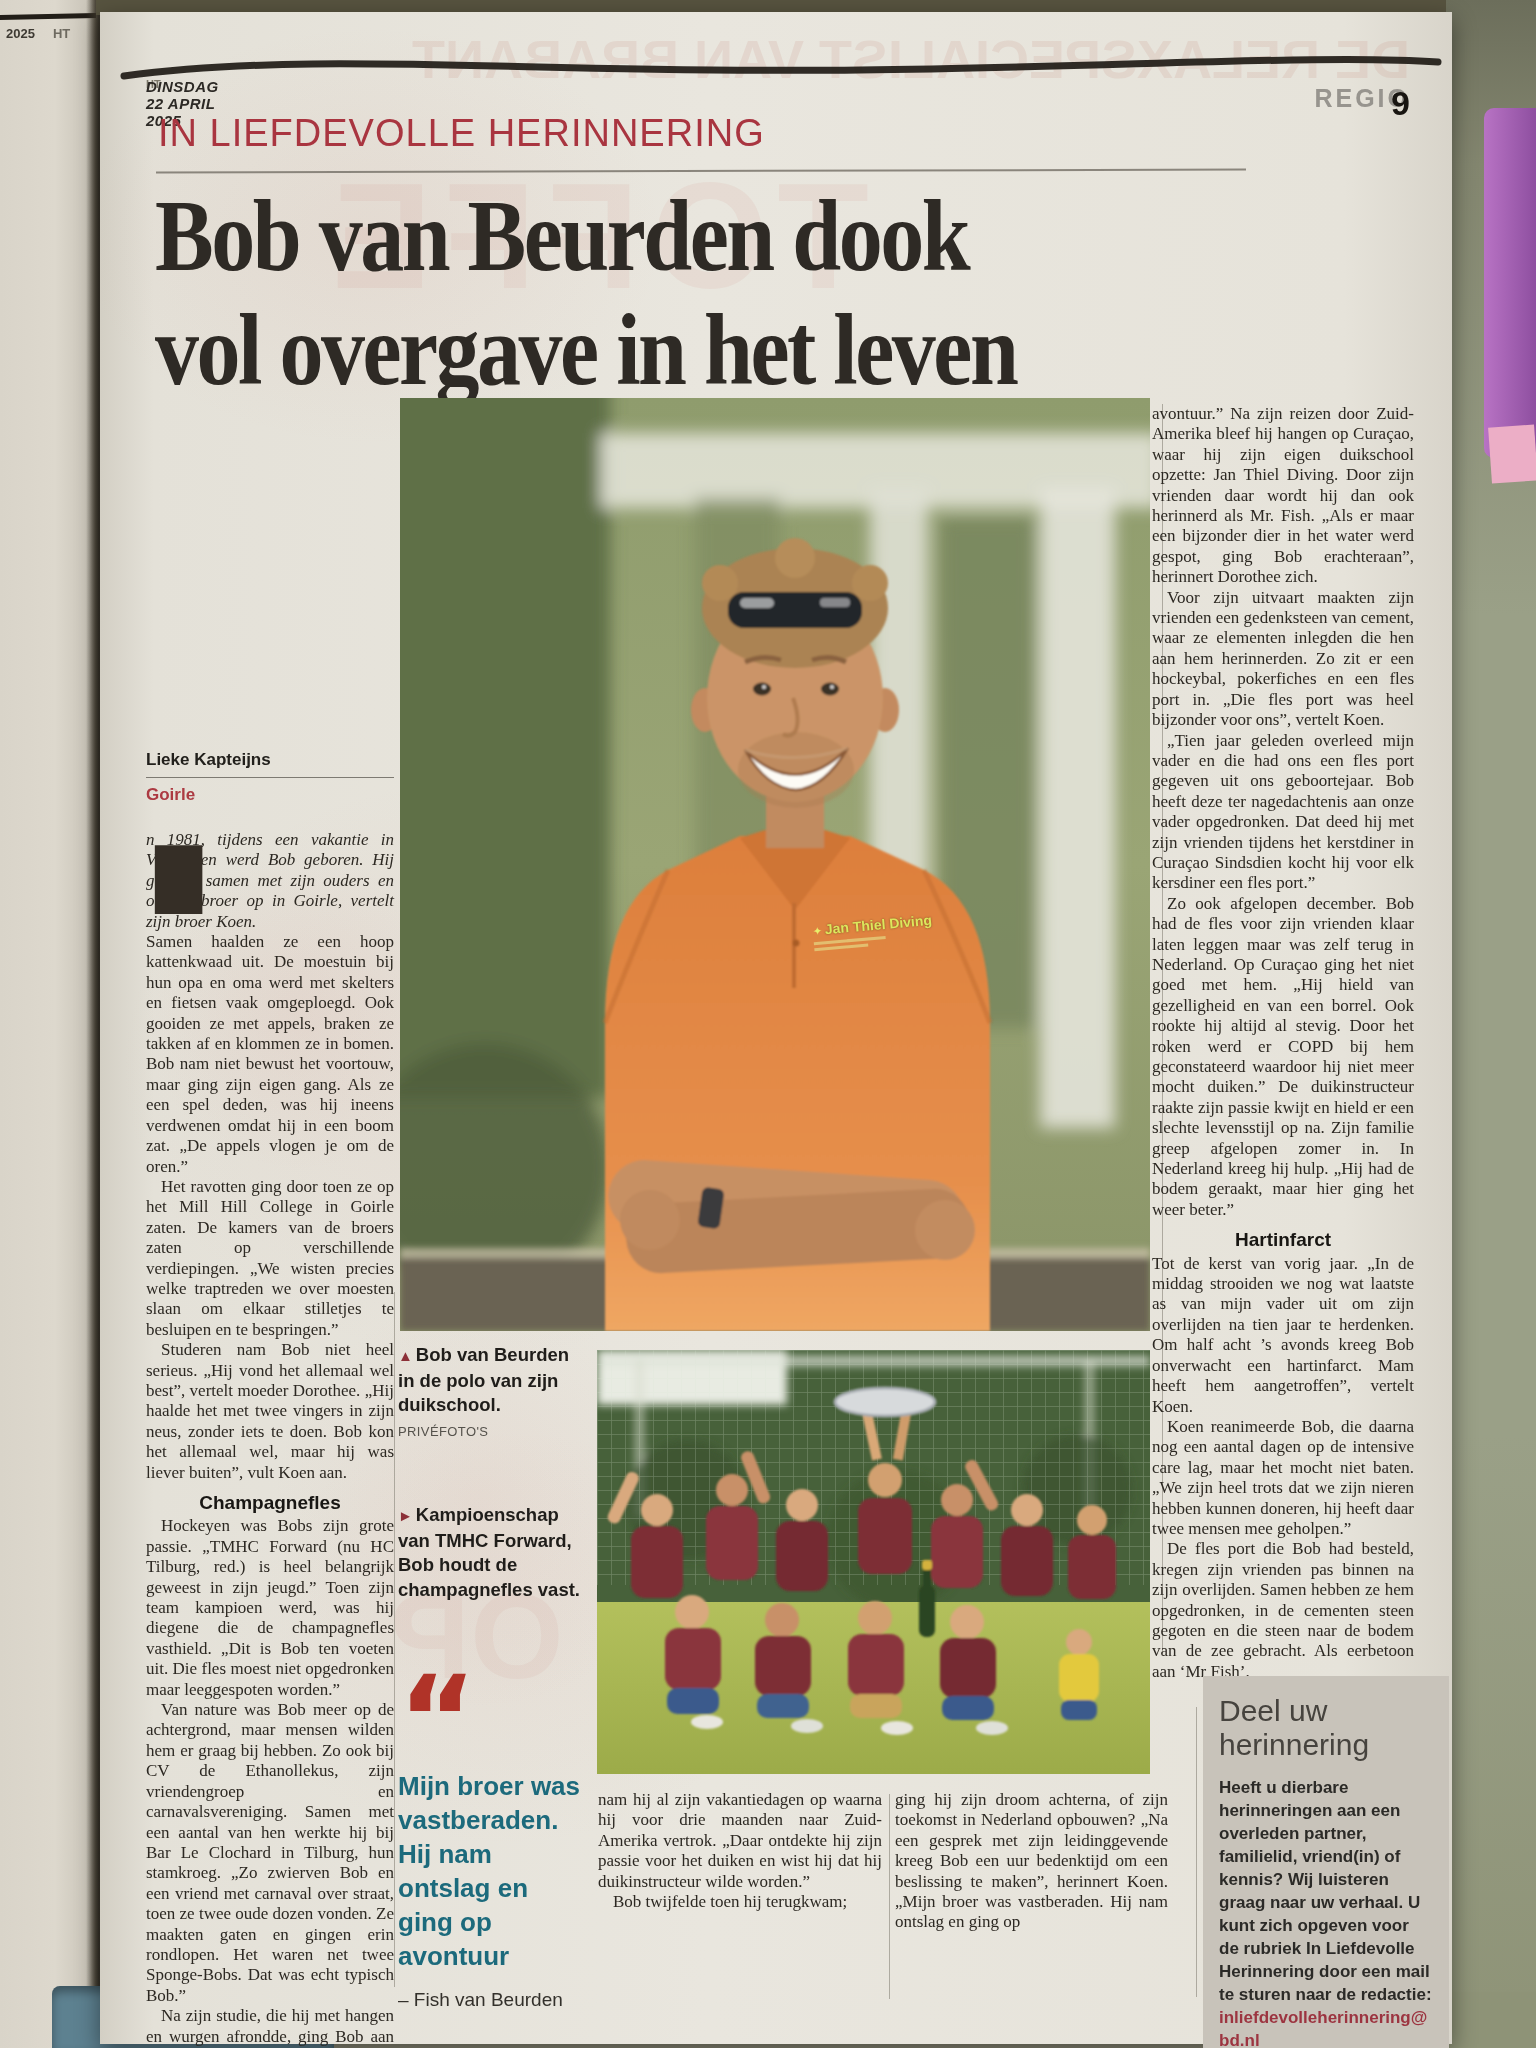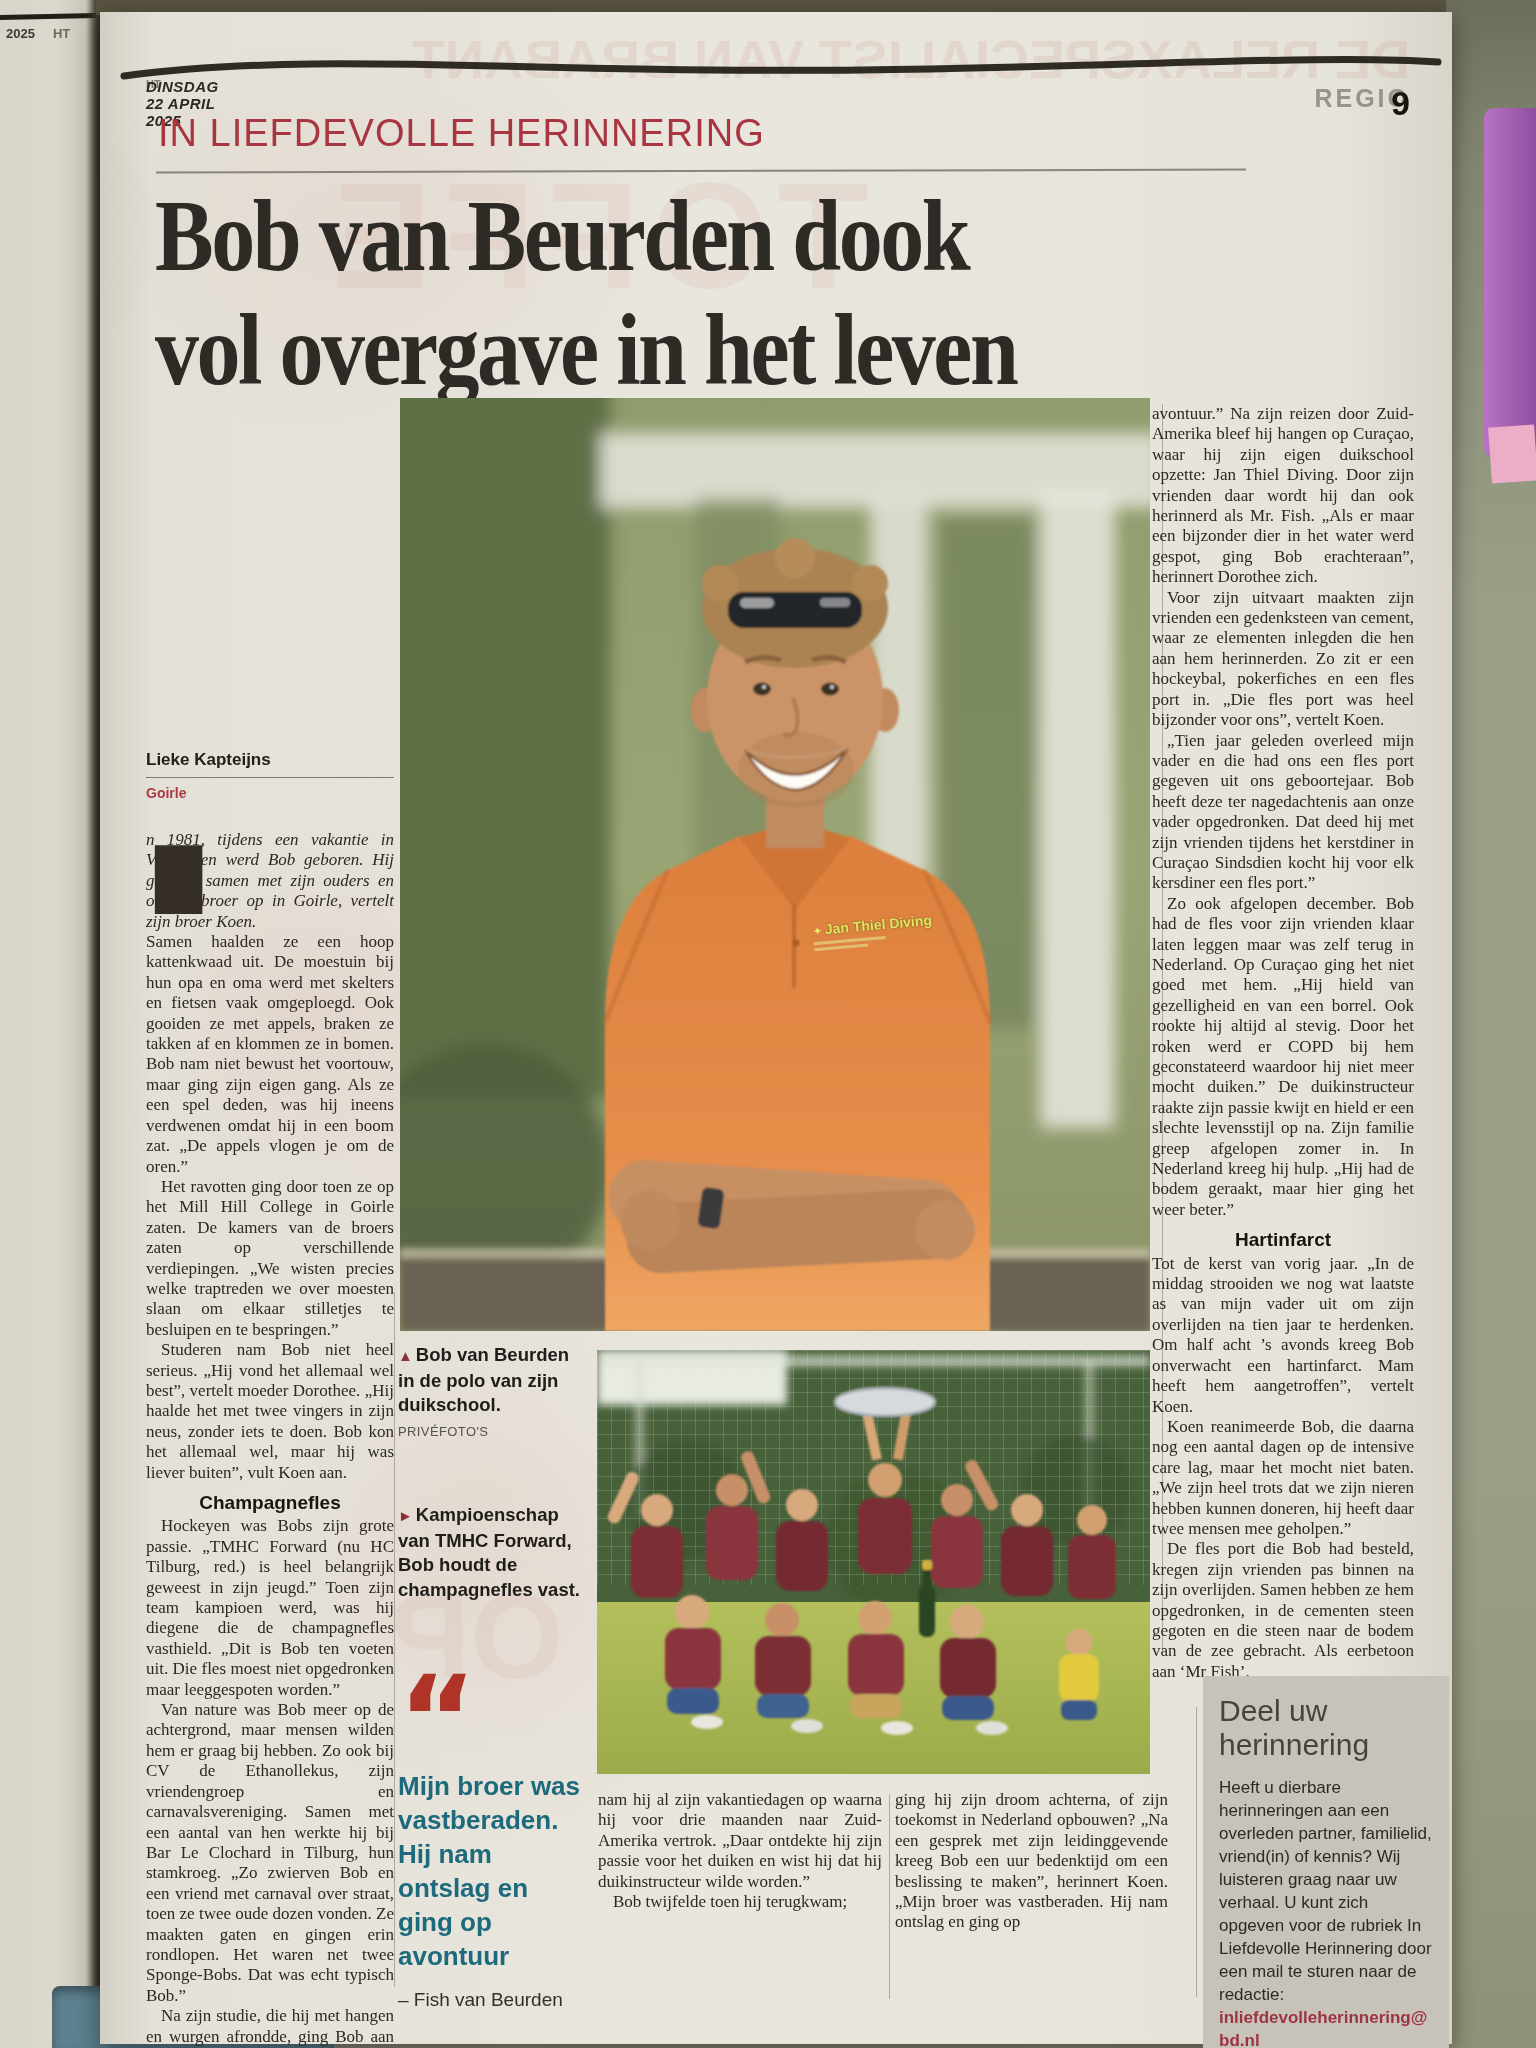--- a/index.html
+++ b/index.html
@@ -57,21 +57,21 @@
   .kicker{left:58px;top:100px;font-size:38px;color:#a93540;letter-spacing:1px;font-weight:400;}
   .kicker-rule{left:56px;top:158px;width:1090px;height:2px;background:#8a857c;transform:rotate(-.15deg);}
   .headline{left:55px;top:168px;width:1240px;font-family:"Liberation Serif","DejaVu Serif",serif;
     font-weight:bold;font-size:88px;line-height:98px;letter-spacing:-2.5px;color:#2e2a25;
     transform:scaleY(1.16);transform-origin:top left;}
 
   .intro{left:46px;top:388px;width:252px;font-size:22.5px;line-height:31px;color:#272521;}
   .byline-block{left:46px;top:738px;width:248px;}
   .byline{position:static;display:block;font-size:17px;font-weight:bold;color:#22201c;
     border-bottom:1.5px solid #7d7a72;padding-bottom:7px;}
-  .dateline{position:static;display:block;font-size:14px;font-weight:bold;color:#ac3a42;margin-top:7px;}
+  .dateline{position:static;display:block;font-size:17px;font-weight:bold;color:#ac3a42;margin-top:7px;}
 
   .bodytext{font-family:"Liberation Serif","DejaVu Serif",serif;font-size:17px;line-height:20.4px;
     color:#2c2822;text-align:justify;}
   .bodytext p{position:static;margin:0;text-indent:15px;}
   .bodytext p.noindent{text-indent:0;}
   .bodytext p.ital{font-style:italic;text-indent:0;}
   .subhead{position:static;display:block;font-family:"Liberation Sans","DejaVu Sans",sans-serif;
     font-size:19px;font-weight:bold;color:#181613;margin:10px 0 3px;text-align:center;text-indent:0;}
   .col1{left:46px;top:818px;width:248px;}
   .dropcap{float:left;display:block;font-weight:bold;font-size:100px;line-height:86px;height:96px;width:48px;
@@ -105,21 +105,21 @@
   .cap-credit{position:static;font-size:13px;font-weight:normal;color:#55524c;letter-spacing:.4px;}
 
   .pq{left:298px;top:1665px;width:192px;}
   .pq-mark{position:static;display:block;font-family:"DejaVu Sans",sans-serif;font-weight:bold;
     font-size:120px;line-height:86px;height:92px;color:#b03328;}
   .pq-text{position:static;display:block;font-size:26px;line-height:34px;font-weight:bold;color:#1c6a7c;}
   .pq-attr{position:static;display:block;font-size:19px;color:#33302b;margin-top:16px;}
 
   .sharebox{left:1103px;top:1664px;width:214px;background:#c8c3ba;padding:18px 16px 20px;}
   .sharebox-title{position:static;display:block;font-size:30px;font-weight:400;color:#46433e;margin-bottom:14px;}
-  .sharebox-body{position:static;display:block;font-size:17px;line-height:23px;font-weight:normal;color:#2b2a27;}
+  .sharebox-body{position:static;display:block;font-size:17px;line-height:23px;font-weight:bold;color:#2b2a27;}
   .sharebox-email{position:static;display:block;font-size:17px;line-height:23px;font-weight:bold;color:#9c3440;word-break:break-all;}
 </style>
 </head>
 <body>
 
 <div class="env-left">
   <div class="env-left-rule"></div>
   <div class="env-left-folio">
     <span class="yr">2025</span>
     <span class="ht">HT</span>

